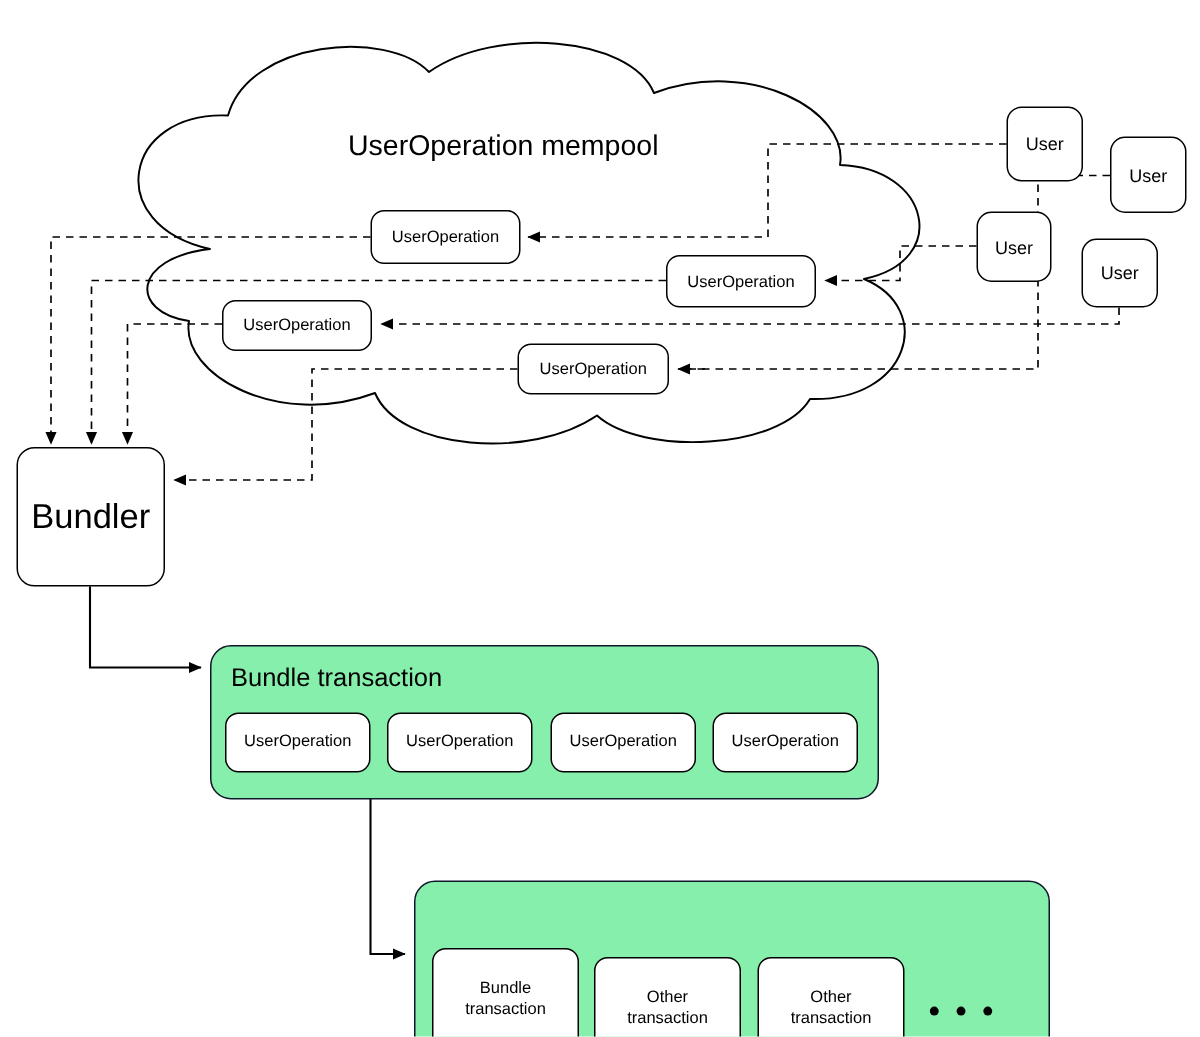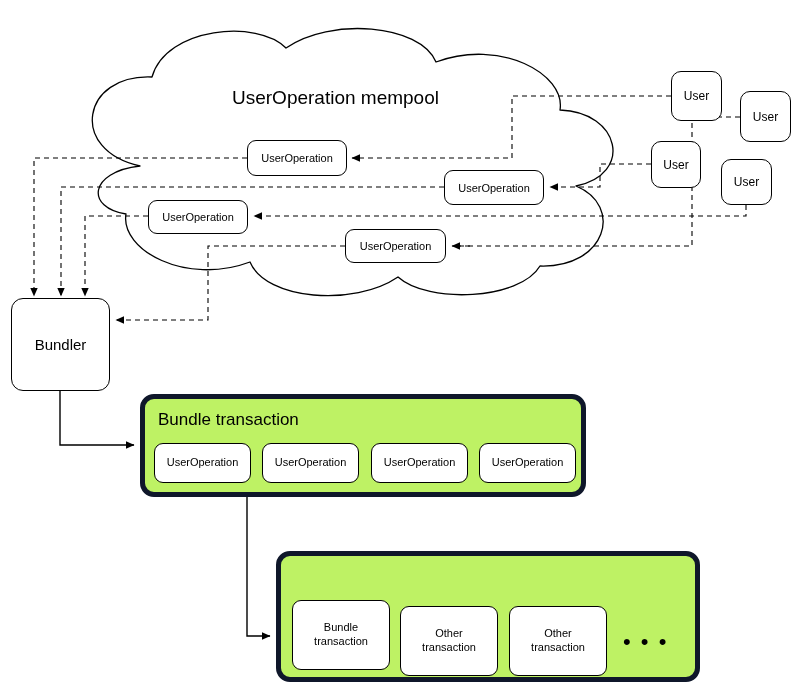--- a/index.html
+++ b/index.html
@@ -5,23 +5,23 @@
   html,body{margin:0;padding:0;background:#ffffff;}
   body{width:800px;height:691px;overflow:hidden;
        font-family:"Liberation Sans", sans-serif;color:#000;}
   #stage{position:relative;width:800px;height:642px;}
   svg.layer{position:absolute;left:0;top:0;width:800px;height:691px;overflow:visible;}
   .node{position:absolute;box-sizing:border-box;border:1px solid #000;background:#fff;
         display:flex;align-items:center;justify-content:center;text-align:left;}
   .rr{border-radius:9px;}
   .uop{font-size:11px;}
   .user{font-size:12px;border-radius:10px;}
-  .bundler{font-size:15px;border-radius:12px;}
-  .container{position:absolute;box-sizing:border-box;border:5px solid #0f172a;background:#bef264;
-             border-radius:14px;}
+  .bundler{font-size:23px;border-radius:12px;}
+  .container{position:absolute;box-sizing:border-box;border:1px solid #0f172a;background:#86efac;
+             border-radius:14px;margin-top:36px;}
   .ctitle{position:absolute;font-size:17px;white-space:nowrap;}
   .chip{position:absolute;box-sizing:border-box;border:1px solid #000;background:#fff;
         border-radius:9px;display:flex;align-items:center;justify-content:center;
         text-align:center;font-size:11px;line-height:1.25;}
   .mempool-title{position:absolute;font-size:19px;white-space:nowrap;}
   .ellipsis{position:absolute;font-size:22px;letter-spacing:2px;color:#000;}
 </style>
 </head>
 <body>
 

